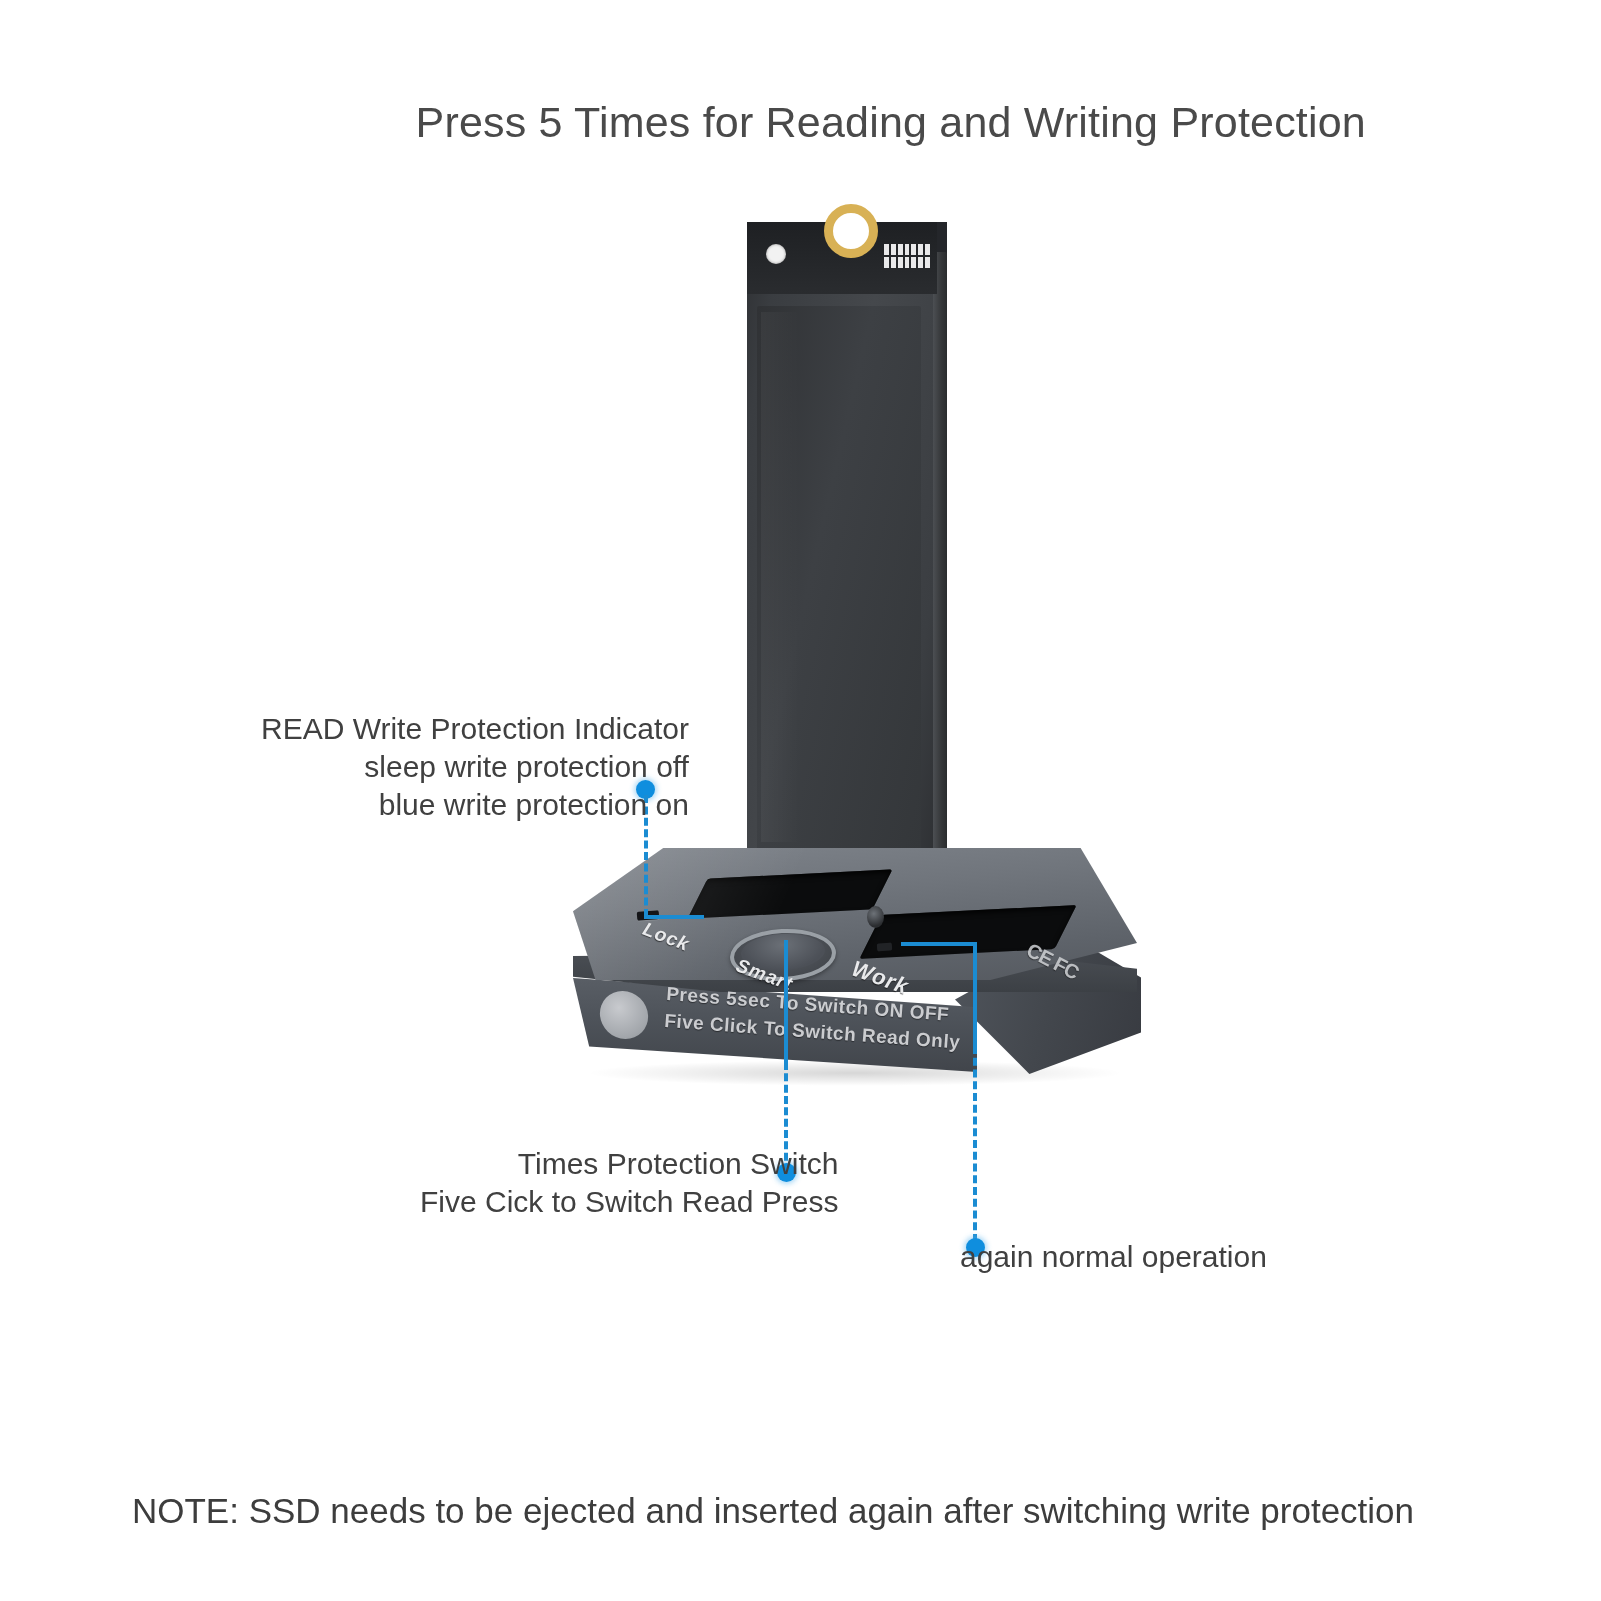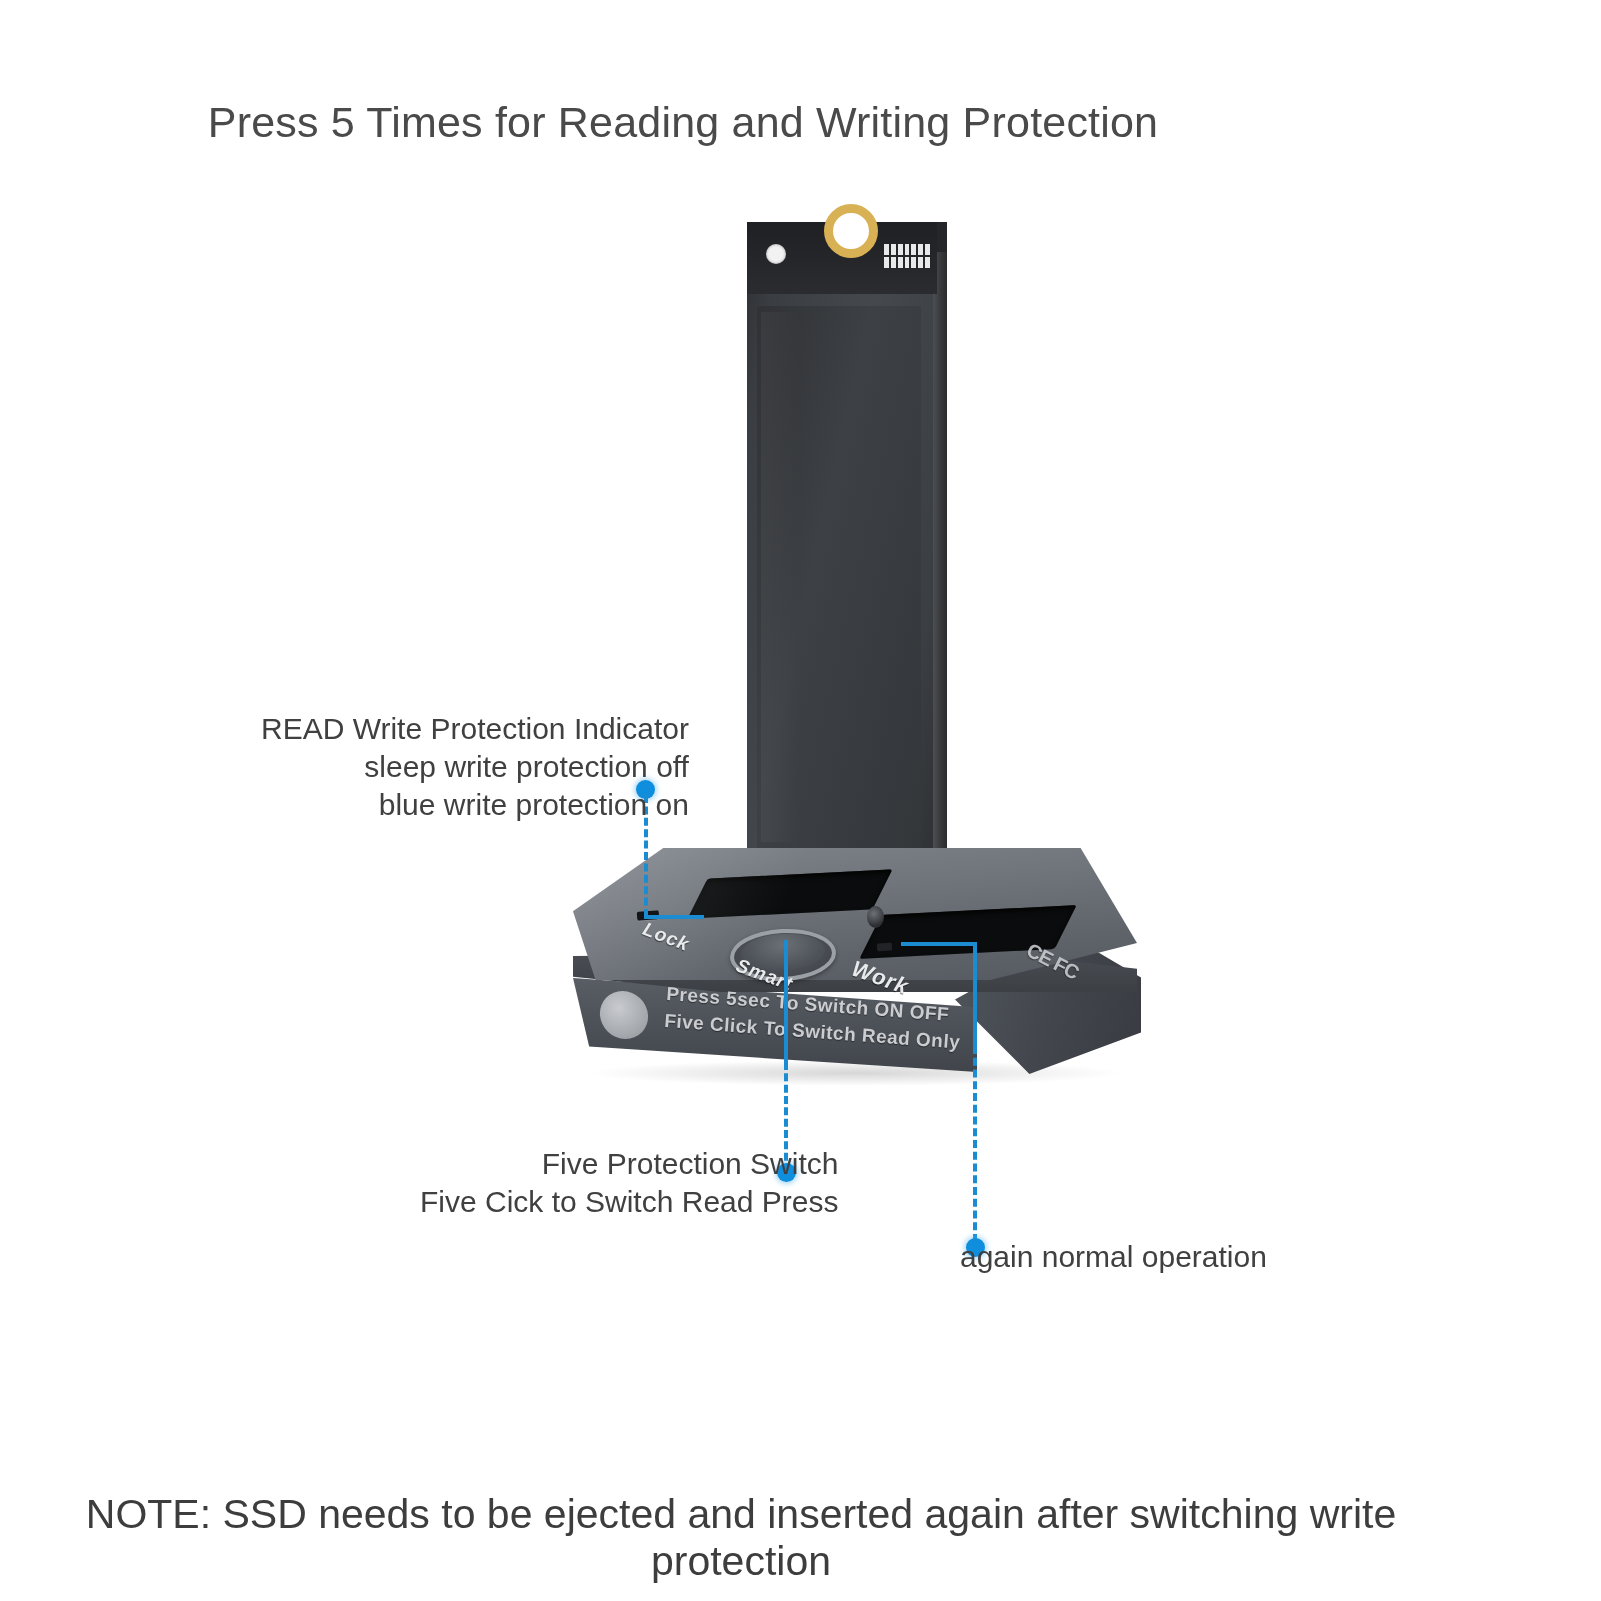--- a/index.html
+++ b/index.html
@@ -8,31 +8,32 @@
     background:#ffffff;
     font-family:"Liberation Sans", sans-serif;
     color:#3a3a3a;
     overflow:hidden;
   }
   .stage{position:relative;width:1601px;height:1601px;}
 
   
   .title{
     position:absolute;left:0;top:98px;width:1366px;
-    text-align:center;
+    text-align:right;
     font-size:43px;font-weight:400;letter-spacing:.2px;
     color:#4a4a4a;
   }
 
   
   .note{
     position:absolute;left:0;top:1491px;width:1482px;
     text-align:center;
-    font-size:41px;font-weight:400;
+    font-size:35px;font-weight:400;
     color:#3d3d3d;
+    padding-left:32px;
   }
 
   
   .callout{position:absolute;font-size:30px;line-height:38px;color:#404040;white-space:nowrap;text-align:right;}
   #callout-read{left:261px;top:710px;}
   #callout-switch{left:420px;top:1145px;}
   #callout-work{left:960px;top:1238px;}
 
   
   .dot{
@@ -294,21 +295,21 @@
   <div class="lead-v dashed-v" style="left:973px;top:1046px;height:196px;"></div>
   <div class="dot" style="left:966px;top:1238px;"></div>
 
   <div class="callout" id="callout-read">
     <div>READ Write Protection Indicator</div>
     <div>sleep write protection off</div>
     <div>blue write protection on</div>
   </div>
 
   <div class="callout" id="callout-switch">
-    <div>Five Protection Switch</div>
+    <div>Times Protection Switch</div>
     <div>Five Cick to Switch Read Press</div>
   </div>
 
   <div class="callout" id="callout-work">
     <div>again normal operation</div>
   </div>
 
   <div class="note">NOTE: SSD needs to be ejected and inserted again after switching write protection</div>
 
 </div>

